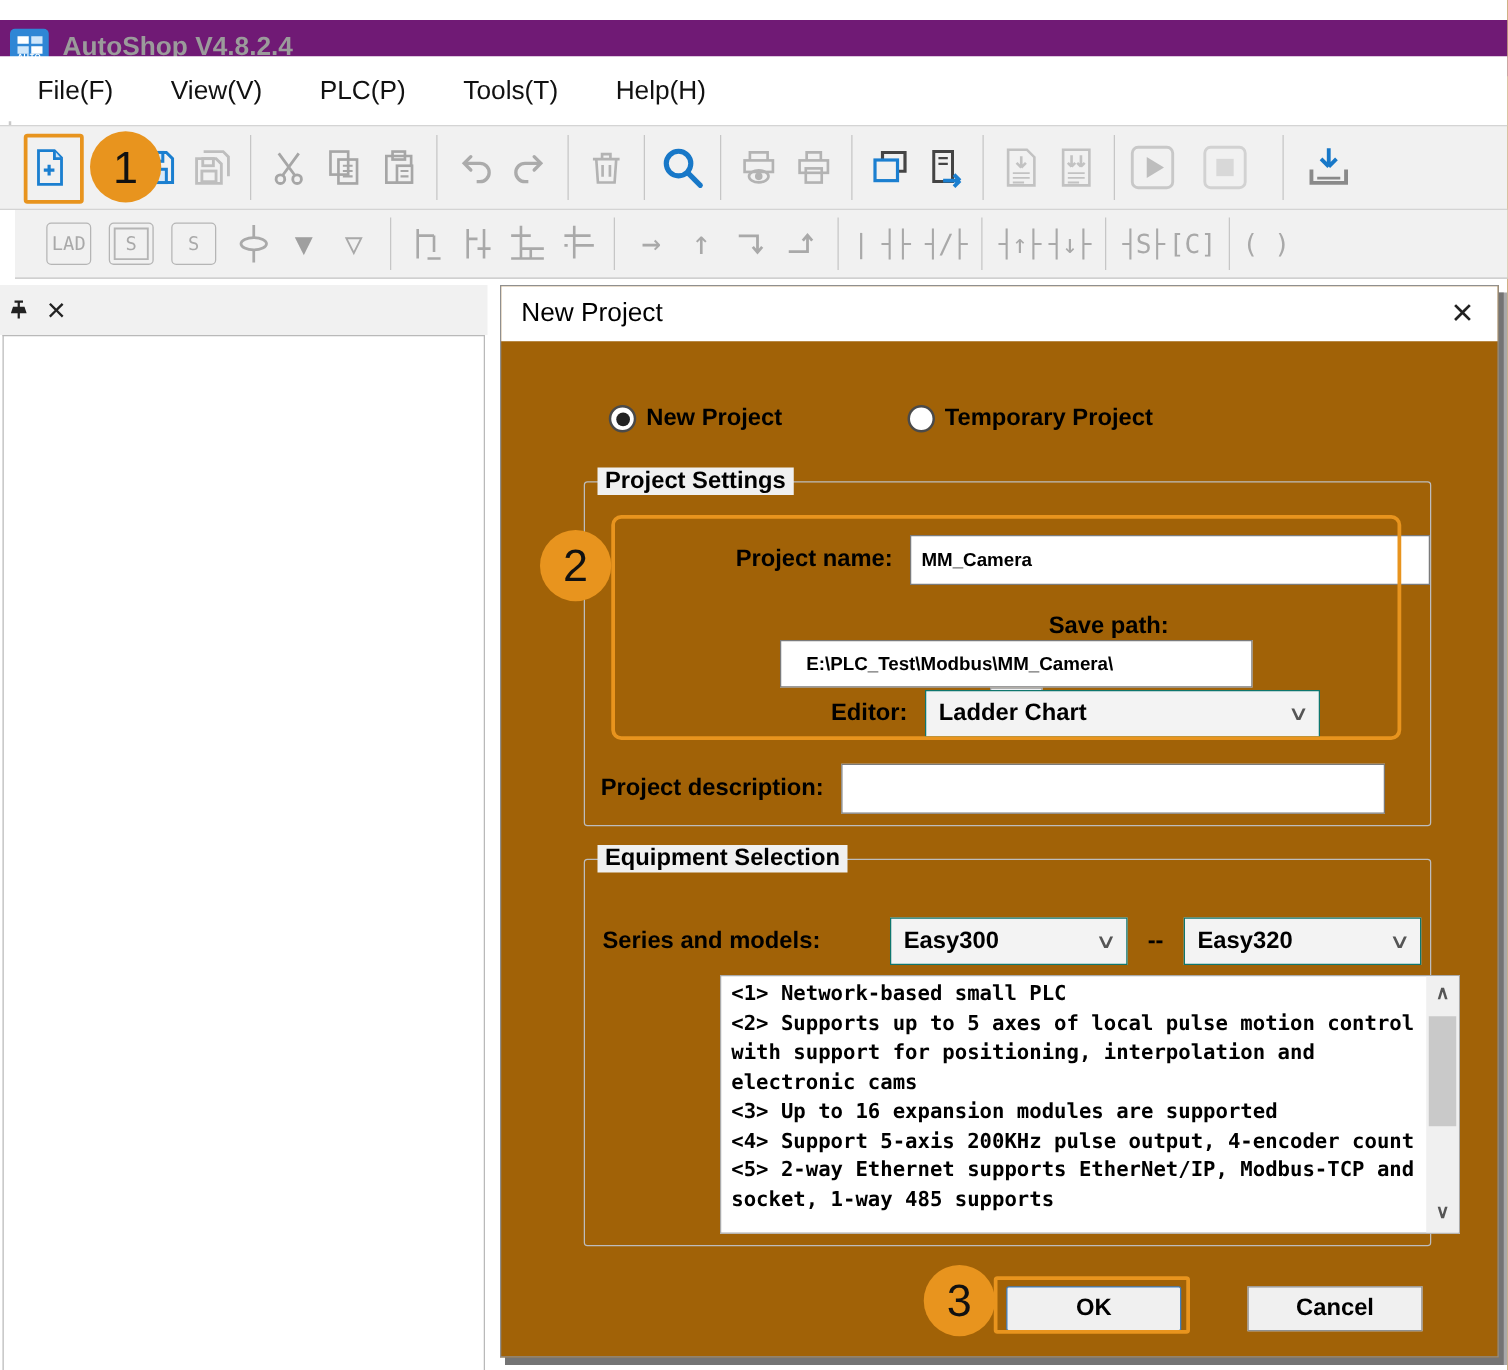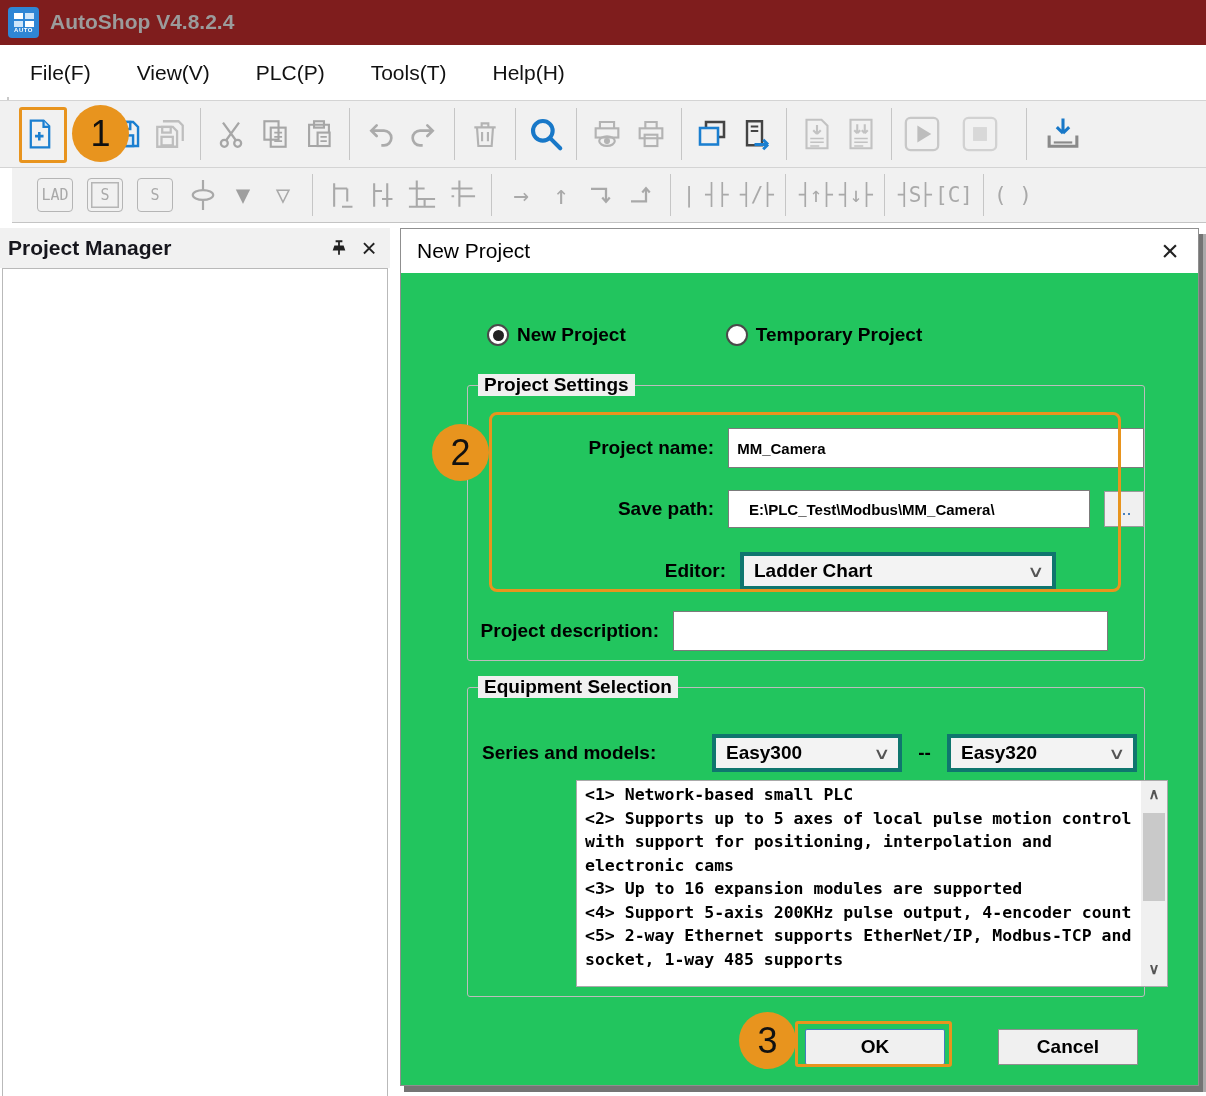--- a/index.html
+++ b/index.html
@@ -1,21 +1,21 @@
 <!DOCTYPE html>
 <html><head>
 <meta charset="utf-8">
 <style>
   * { margin:0; padding:0; box-sizing:border-box; }
   html,body { width:1206px; height:1096px; }
   body { font-family:"Liberation Sans", sans-serif; background:#ffffff; position:relative; overflow:hidden; }
   .abs { position:absolute; }
 
   
-  .titlebar { left:0; top:0; width:1206px; height:45px; background:#7f1d1d; }
+  .titlebar { left:0; top:16px; width:1206px; height:45px; background:#701a75; }
   .app-icon { left:8px; top:7px; width:31px; height:31px; background:#2f86d5; border-radius:4px;
               display:flex; flex-direction:column; align-items:center; justify-content:center; overflow:hidden; }
   .app-icon .grid { width:20px; height:14px;
      background:
        linear-gradient(#fff,#fff) 0 0/9px 6px no-repeat,
        linear-gradient(#cfe6fa,#cfe6fa) 11px 0/9px 6px no-repeat,
        linear-gradient(#cfe6fa,#cfe6fa) 0 8px/9px 6px no-repeat,
        linear-gradient(#fff,#fff) 11px 8px/9px 6px no-repeat; }
   .app-icon .logo-txt { font-size:6px; color:#fff; font-weight:bold; letter-spacing:.5px; }
   .win-title { left:50px; top:10px; font-size:21px; font-weight:600; color:#9b9b9b; }
@@ -42,21 +42,21 @@
   .lbox2 { box-shadow:inset 0 0 0 3px #f1f1f1, inset 0 0 0 4.5px #b5b5b5; }
 
   
   .pm-header { left:0; top:228px; width:390px; height:40px; background:#f1f1f1; display:flex; align-items:center; }
   .pm-title { font-size:21px; font-weight:bold; color:#16161d; padding-left:8px; flex:1; }
   .pm-btn { width:30px; height:30px; display:flex; align-items:center; justify-content:center; color:#222; }
   .pm-body { left:2px; top:268px; width:386px; height:828px; background:#ffffff;
              border:1px solid #b9b9b9; border-bottom:none; }
 
   
-  .dialog { left:400px; top:228px; width:799px; height:858px; background:#22c55e;
+  .dialog { left:400px; top:228px; width:799px; height:858px; background:#a16207;
             border:1px solid #8f8f8f; box-shadow:4px 6px 0 #747474, 7px 6px 0 #a9a9a9; }
   .dlg-titlebar { position:absolute; left:0; top:0; width:100%; height:44px; background:#ffffff;
                   display:flex; align-items:center; }
   .dlg-title { font-size:21px; color:#000; padding-left:16px; flex:1; }
   .dlg-close { width:56px; height:40px; display:flex; align-items:center; justify-content:center;
                font-size:30px; font-weight:300; color:#222; }
 
   .radio-row { position:absolute; left:86px; top:95px; display:flex; gap:100px; align-items:center; }
   .radio { display:flex; align-items:center; gap:8px; }
   .radio .circ { width:22px; height:22px; border:2px solid #4a4a4a; border-radius:50%; background:#fff;
@@ -65,21 +65,21 @@
   .radio .rlabel { font-size:19px; font-weight:600; color:#000; }
 
   .groupbox { position:absolute; border:1px solid #bdbdbd; border-radius:3px; }
   .legend { position:absolute; top:-12px; left:10px; background:#f0f0f0; padding:0 6px;
             font-size:19px; font-weight:600; color:#000; }
 
   .fieldrow { position:absolute; display:flex; align-items:center; }
   .flabel { font-size:19px; font-weight:600; color:#000; text-align:right; }
   .tinput { height:40px; background:#fff; border:1px solid #7b7b7b; font-size:15px; font-weight:600;
             color:#000; padding:0 8px; font-family:"Liberation Sans", sans-serif; }
-  .selectbox { height:38px; background:#f3f3f3; border:4px solid #0f766e; display:flex;
+  .selectbox { height:38px; background:#f3f3f3; border:1px solid #0f766e; display:flex;
                align-items:center; justify-content:space-between; padding:0 10px 0 10px;
                font-size:19px; font-weight:600; color:#000; }
   .chev { color:#555; font-size:16px; font-weight:400; transform:scaleX(1.5); }
   .browse-btn { width:42px; height:36px; background:#f0f0f0; border:1px solid #9a9a9a;
                 display:flex; align-items:center; justify-content:center;
                 font-size:18px; color:#2f6fb5; }
 
   .infobox { position:absolute; background:#ffffff; border:1px solid #aaaaaa; display:flex; }
   .infotext { flex:1; overflow:hidden; padding:2px 2px 0 8px;
               font-family:"DejaVu Sans Mono", monospace; font-size:16.5px; font-weight:bold;
@@ -321,21 +321,20 @@
   <span class="lbtn">┤↑├</span>
   <span class="lbtn">┤↓├</span>
   <span class="tsep2"></span>
   <span class="lbtn">┤S├</span>
   <span class="lbtn" style="letter-spacing:0">[C]</span>
   <span class="tsep2"></span>
   <span class="lbtn" style="letter-spacing:0">( )</span>
 </div>
 
 <div class="abs pm-header">
-  <span class="pm-title">Project Manager</span>
   <span class="pm-btn">
     <svg width="18" height="18" viewBox="0 0 16 16" fill="none" stroke="#222" stroke-width="1.6">
       <path d="M5 2h6M8 2v4M4.5 6.5h7l1 3h-9z" fill="#222"></path>
         <path d="M8 9.5V14"></path>
       </svg>
   </span>
   <span class="pm-btn" style="font-size:26px; margin-right:6px">×</span>
 </div>
 <div class="abs pm-body"></div>
 
@@ -359,21 +358,21 @@
   </div>
 
   <div class="groupbox" style="left:66px; top:156px; width:678px; height:276px;">
     <span class="legend">Project Settings</span>
 
     <div class="fieldrow" style="left:0; top:42px; width:100%;">
       <span class="flabel" style="width:258px;">Project name:</span>
       <input class="tinput" style="width: 435px; margin-left: 14px;" readonly="" value="MM_Camera">
     </div>
 
-    <div class="fieldrow" style="left:0; top:104px; width:100%;">
+    <div class="fieldrow" style="left:0; top:104px; width:100%;flex-direction:column;">
       <span class="flabel" style="width:258px;">Save path:</span>
       <input class="tinput" style="width: 378px; margin-left: 14px; height: 38px; padding-left: 20px;" readonly="" value="E:\PLC_Test\Modbus\MM_Camera\">
       <span class="browse-btn" style="margin-left:14px;">...</span>
     </div>
 
     <div class="fieldrow" style="left:0; top:166px; width:100%;">
       <span class="flabel" style="width:258px;">Editor:</span>
       <span class="selectbox" style="width:316px; margin-left:14px;">
         <span>Ladder Chart</span>
         <span class="chev">∨</span>

